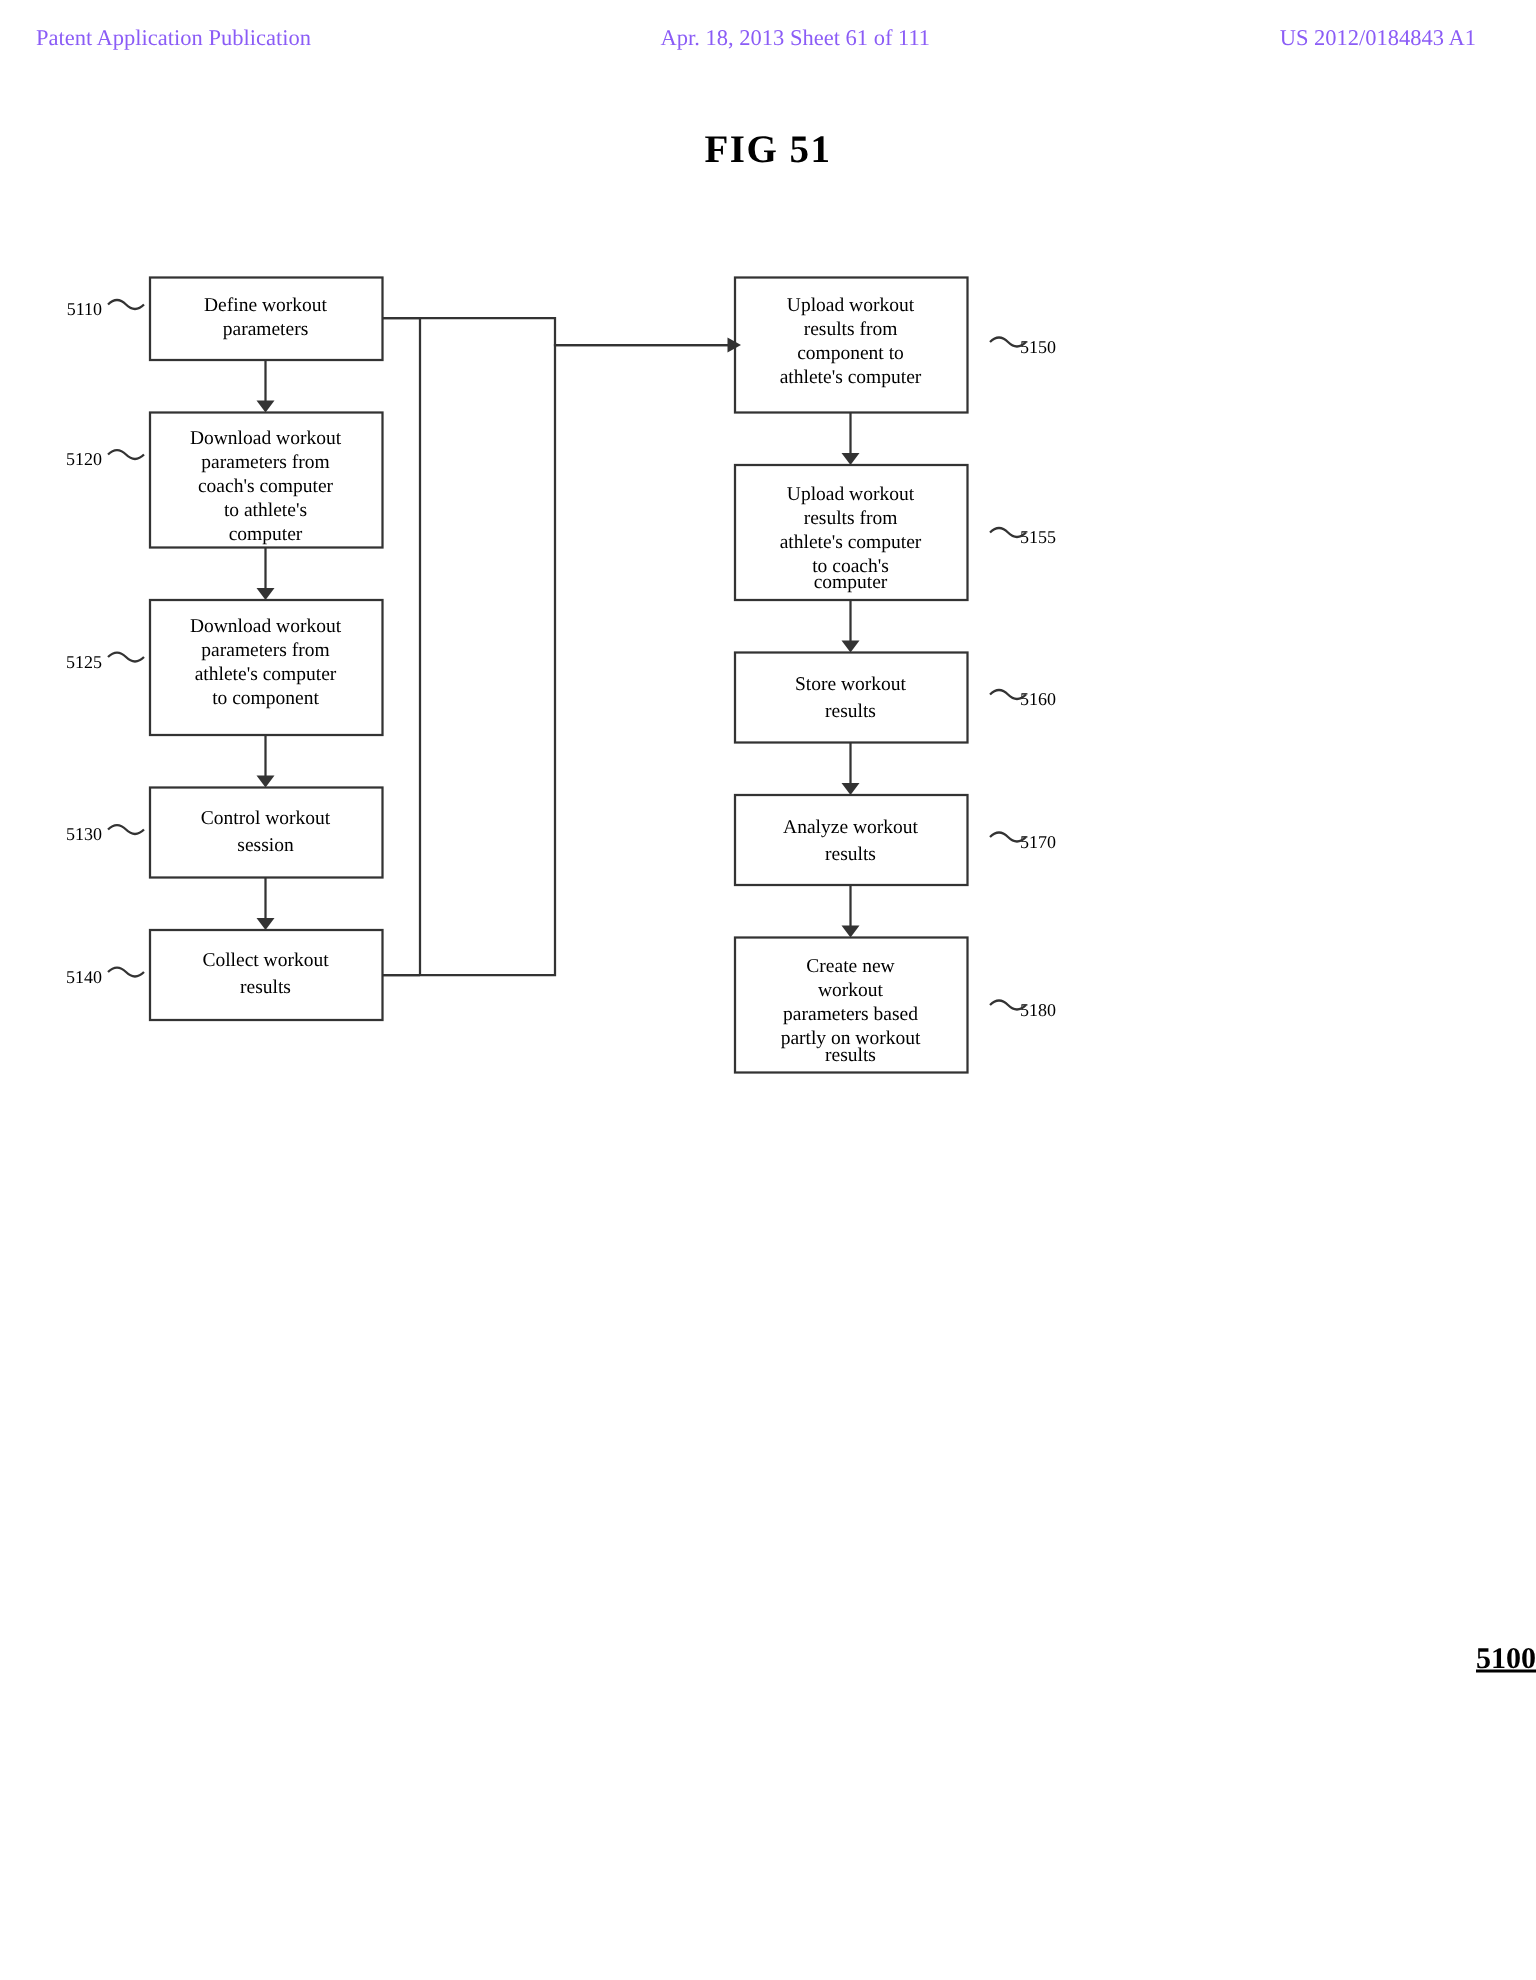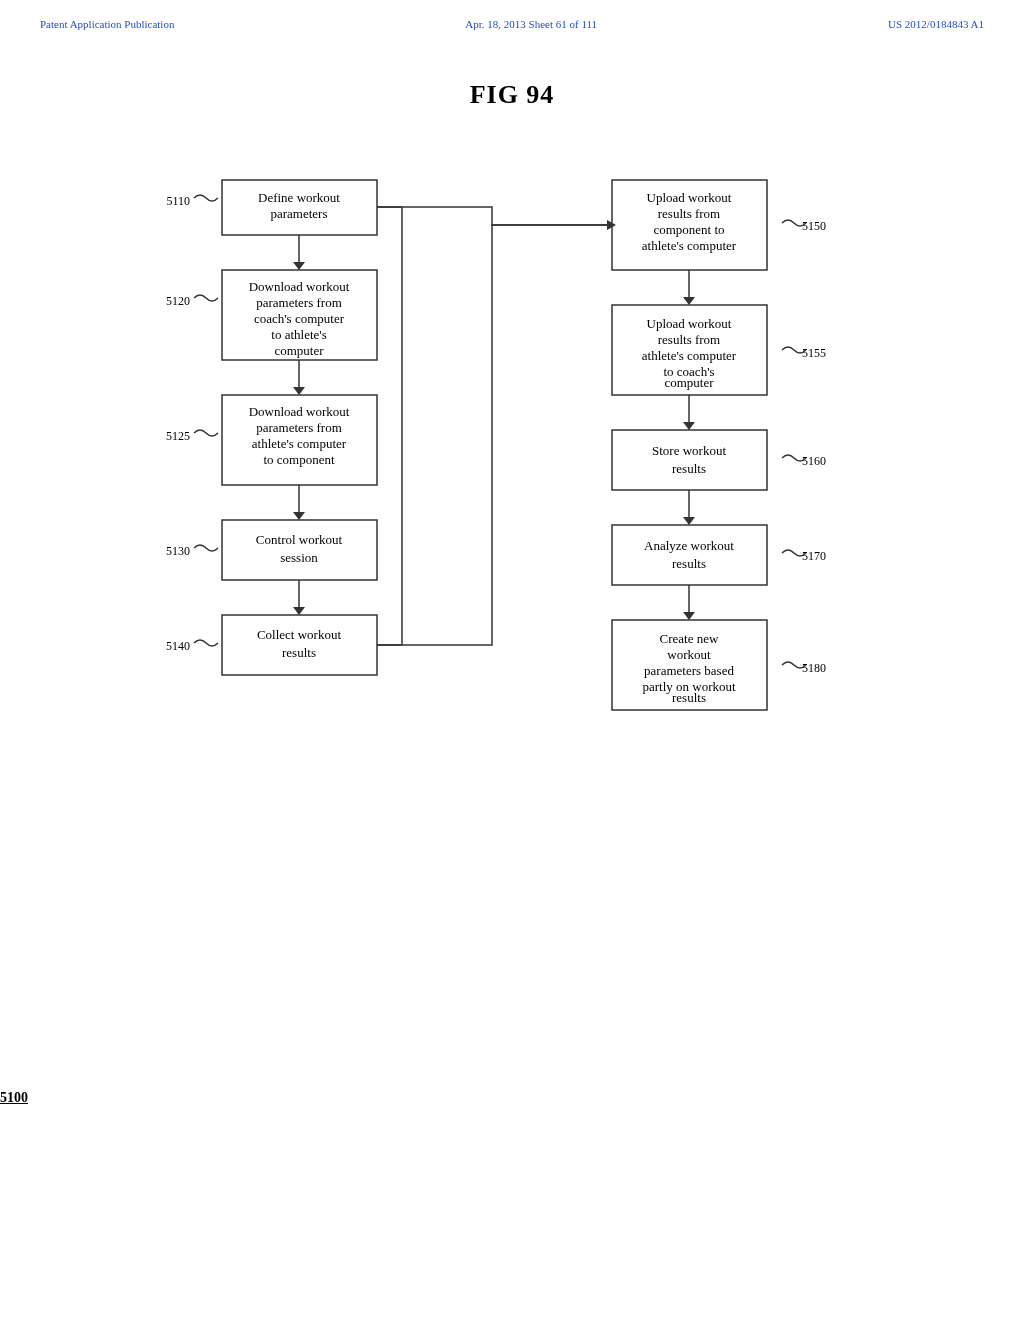--- a/index.html
+++ b/index.html
@@ -7,60 +7,60 @@
       background: #fff;
       font-family: 'Times New Roman', Times, serif;
       width: 1024px;
       min-height: 1320px;
       position: relative;
     }
 
     .header {
       display: flex;
       justify-content: space-between;
-      padding: 18px 40px 0 40px;
-      font-size: 11px;
-      color: #1d4ed8;
+      padding: 18px 40px 0 24px;
+      font-size: 15px;
+      color: #8b5cf6;
     }
 
     .page-title {
       text-align: center;
       font-size: 26px;
       font-weight: bold;
       margin-top: 50px;
       margin-bottom: 40px;
       letter-spacing: 1px;
     }
 
     .bottom-label {
-      text-align: left;
-      font-size: 14px;
+      text-align: right;
+      font-size: 20px;
       font-weight: bold;
       text-decoration: underline;
       margin-top: 40px;
       padding-bottom: 20px;
     }
 
     
     .svg-container {
       display: flex;
-      justify-content: center;
+      justify-content: flex-start;
       margin-top: 10px;
     }
   </style>
 </head>
 <body>
 
 <div class="header">
   <span>Patent Application Publication</span>
   <span>Apr. 18, 2013  Sheet 61 of 111</span>
   <span>US 2012/0184843 A1</span>
 </div>
 
-<div class="page-title">FIG 94</div>
+<div class="page-title">FIG 51</div>
 
 <div class="svg-container">
   <svg width="780" height="900" viewBox="0 0 780 900" xmlns="http://www.w3.org/2000/svg">
     <style>
       text { font-family: 'Times New Roman', Times, serif; font-size: 13px; }
       .label-small { font-size: 12px; }
       .ref { font-size: 12px; }
     </style>
 
     <g>

